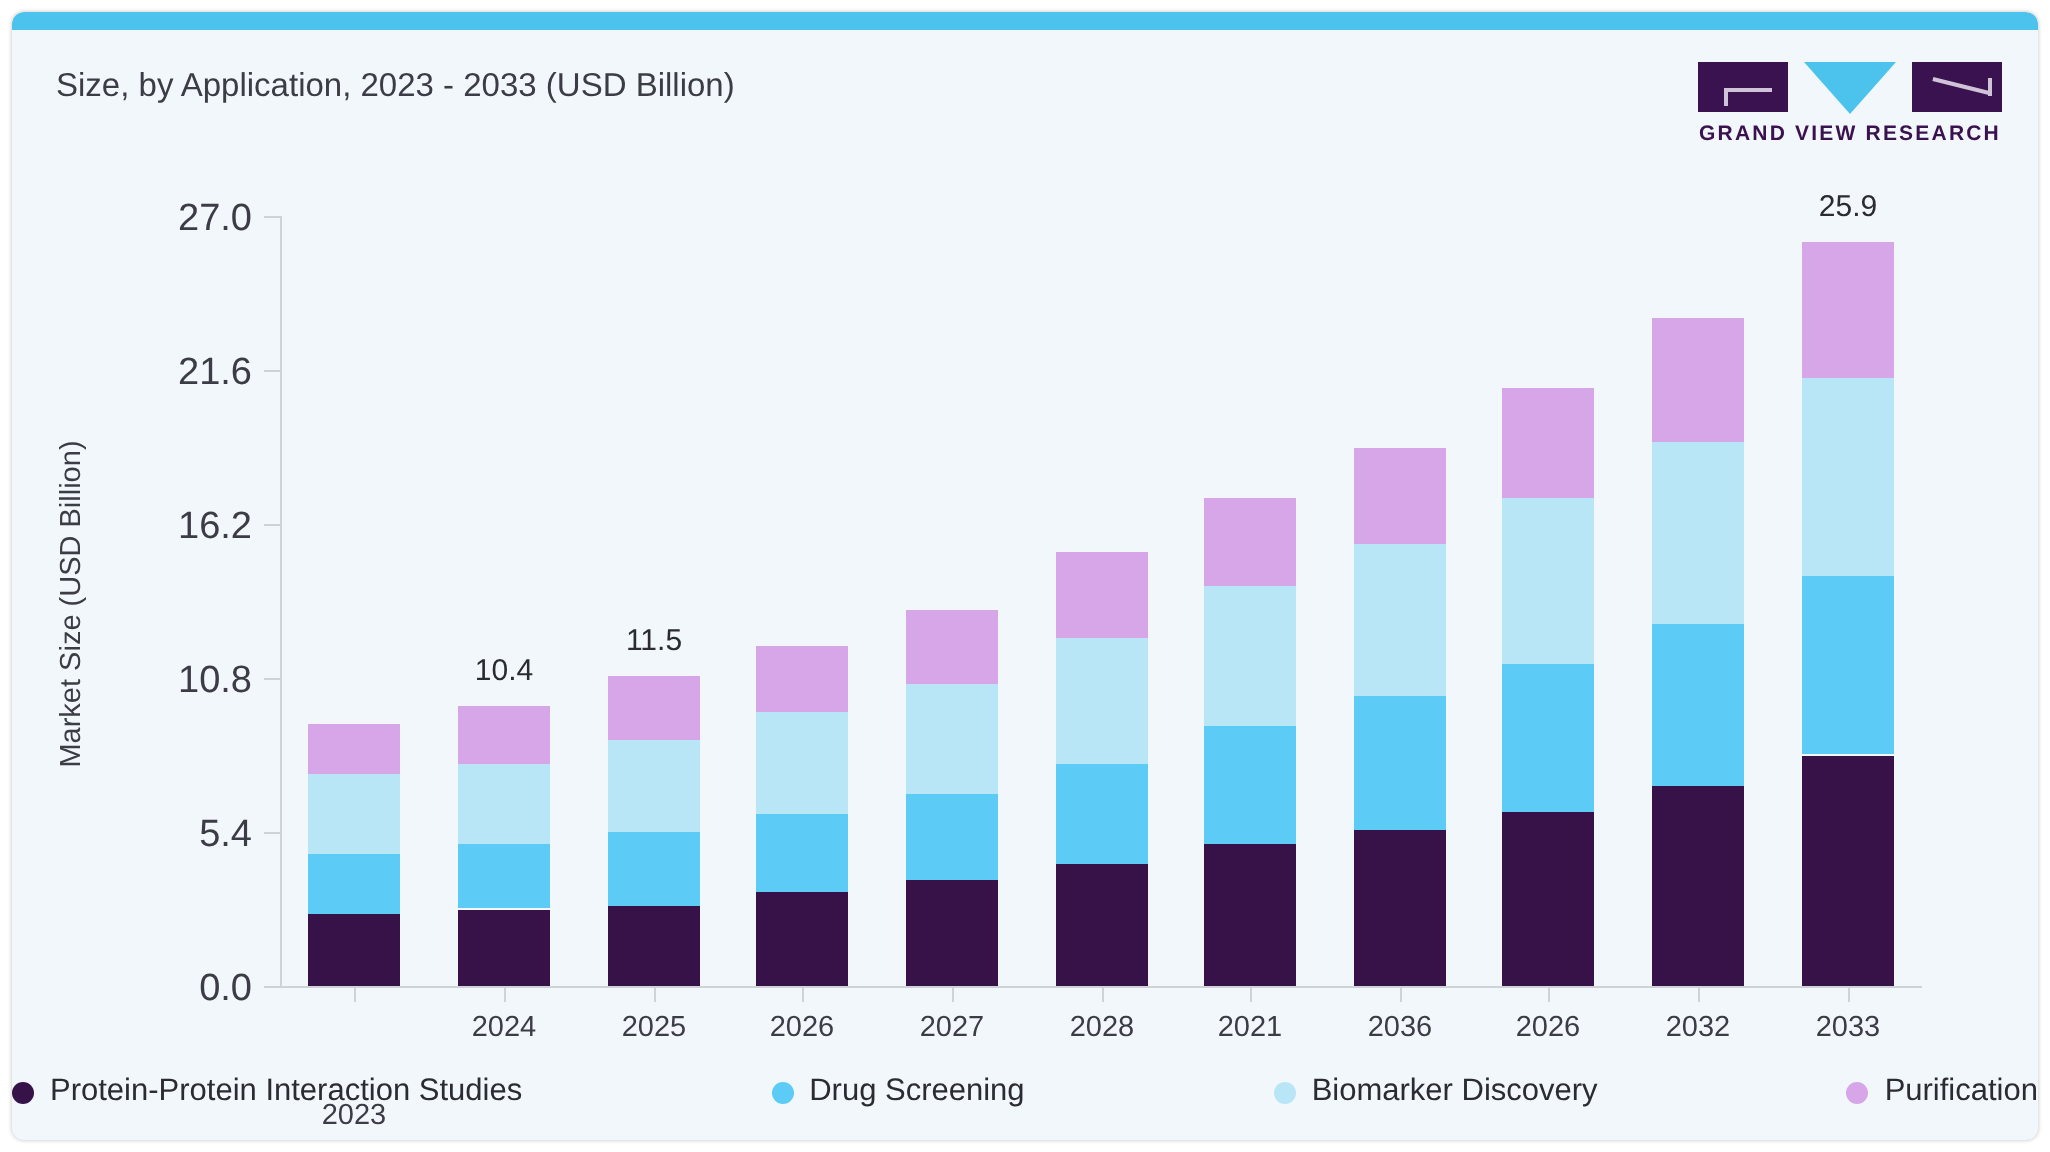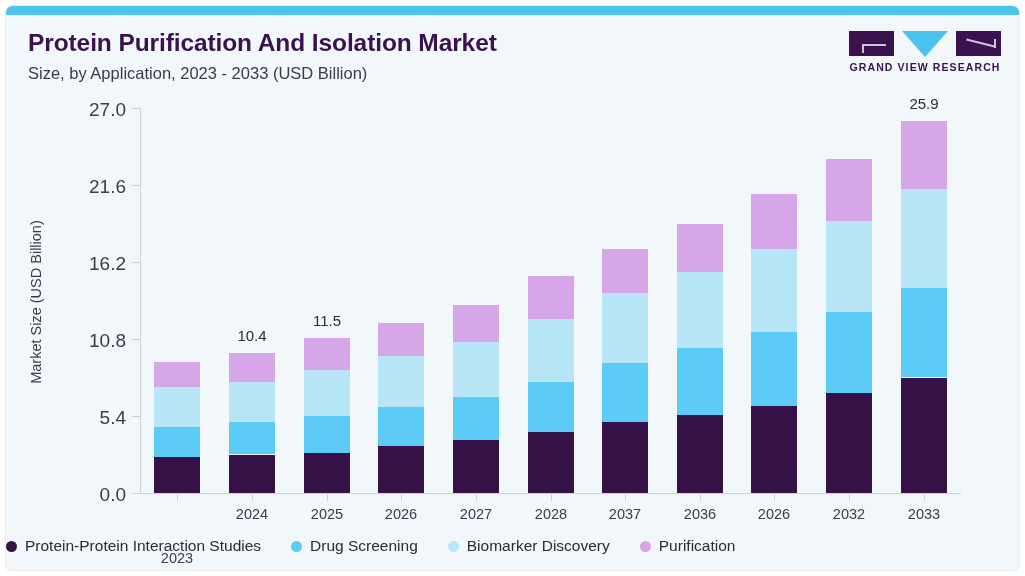--- a/index.html
+++ b/index.html
@@ -203,21 +203,21 @@
     color: #2b2b33;
   }
 
   
   #legend {
     position: absolute;
     left: 0;
     top: 531px;
     width: 1013px;
     display: flex;
-    justify-content: flex-start;
+    justify-content: space-between;
     align-items: center;
     gap: 30px;
   }
   .legend-item {
     display: flex;
     align-items: center;
     gap: 8px;
   }
   .legend-dot {
     width: 11px;
@@ -232,21 +232,20 @@
   }
 </style>
 </head>
 <body>
 
 <div id="card">
 
   <div id="top-accent"></div>
 
   <div id="header">
-    <div id="chart-title">Protein Purification And Isolation Market</div>
     <div id="chart-subtitle">Size, by Application, 2023 - 2033 (USD Billion)</div>
   </div>
 
   <div id="logo">
     <div id="logo-marks">
       <div class="logo-sq left"></div>
       <div id="logo-tri"></div>
       <div class="logo-sq right"></div>
     </div>
     <div id="logo-text">GRAND VIEW RESEARCH</div>
@@ -277,21 +276,21 @@
         <div class="xlab" style="left: 209px;">2024</div>
         <div class="xtick" style="left: 321px;"></div>
         <div class="xlab" style="left: 284px;">2025</div>
         <div class="xtick" style="left: 395px;"></div>
         <div class="xlab" style="left: 358px;">2026</div>
         <div class="xtick" style="left: 470px;"></div>
         <div class="xlab" style="left: 433px;">2027</div>
         <div class="xtick" style="left: 545px;"></div>
         <div class="xlab" style="left: 508px;">2028</div>
         <div class="xtick" style="left: 619px;"></div>
-        <div class="xlab" style="left: 582px;">2037</div>
+        <div class="xlab" style="left: 582px;">2021</div>
         <div class="xtick" style="left: 694px;"></div>
         <div class="xlab" style="left: 657px;">2036</div>
         <div class="xtick" style="left: 768px;"></div>
         <div class="xlab" style="left: 731px;">2026</div>
         <div class="xtick" style="left: 843px;"></div>
         <div class="xlab" style="left: 806px;">2032</div>
         <div class="xtick" style="left: 918px;"></div>
         <div class="xlab" style="left: 881px;">2033</div>
       </div>
     <div id="bars-container">

